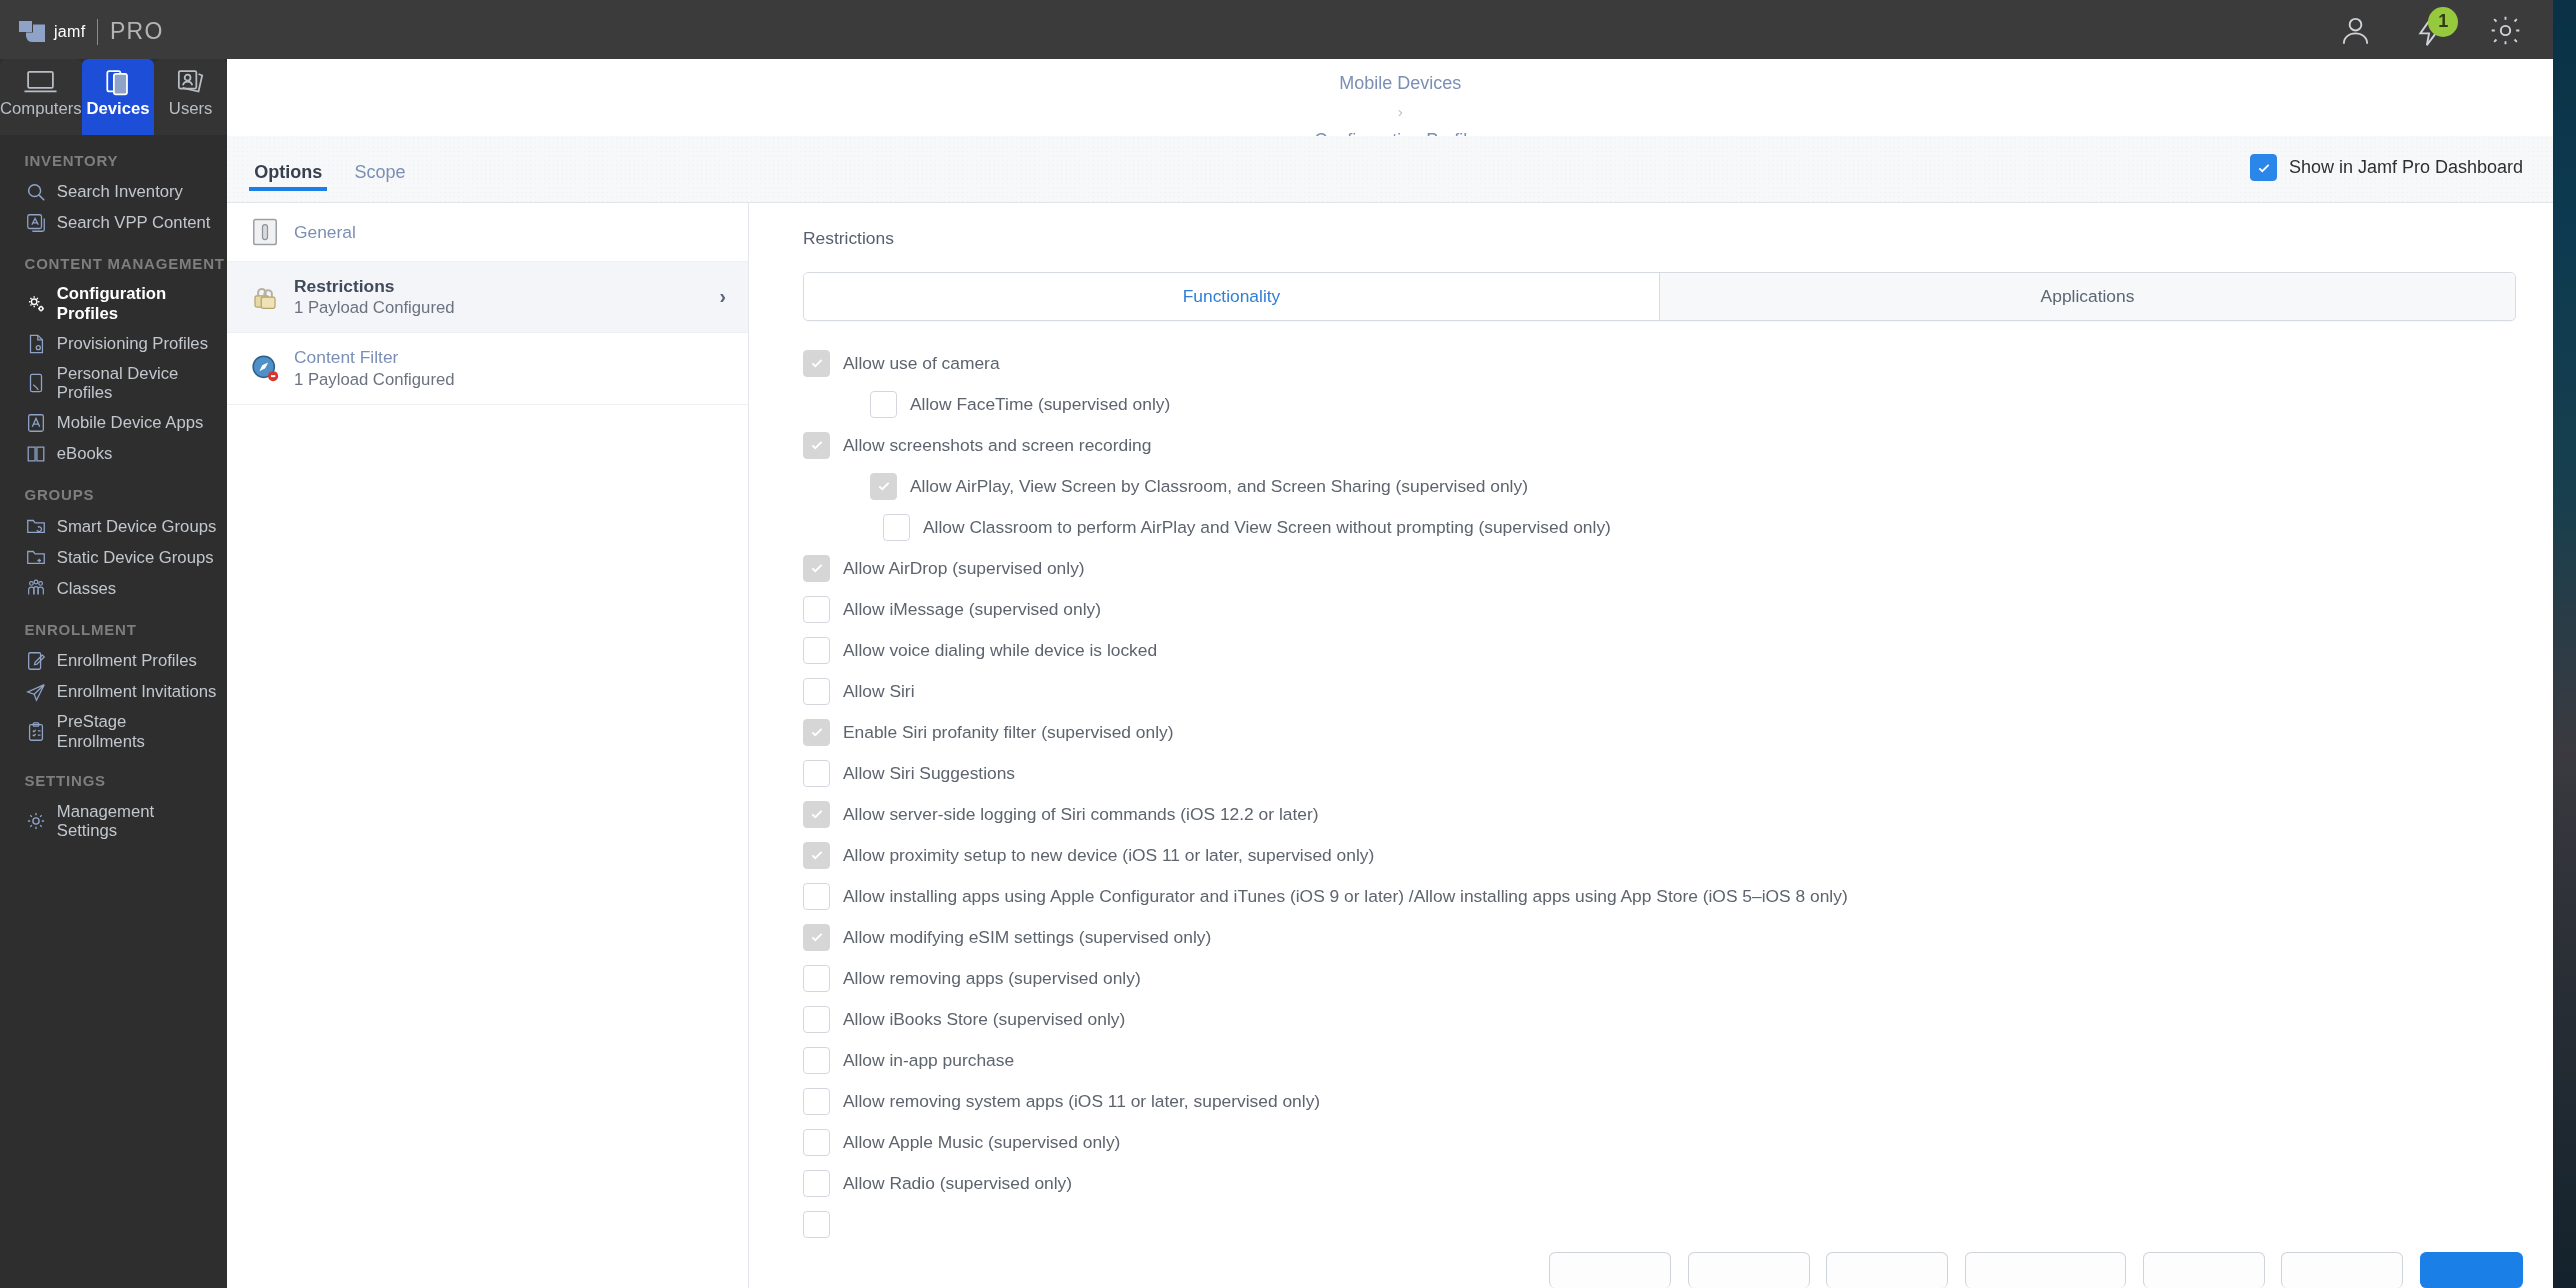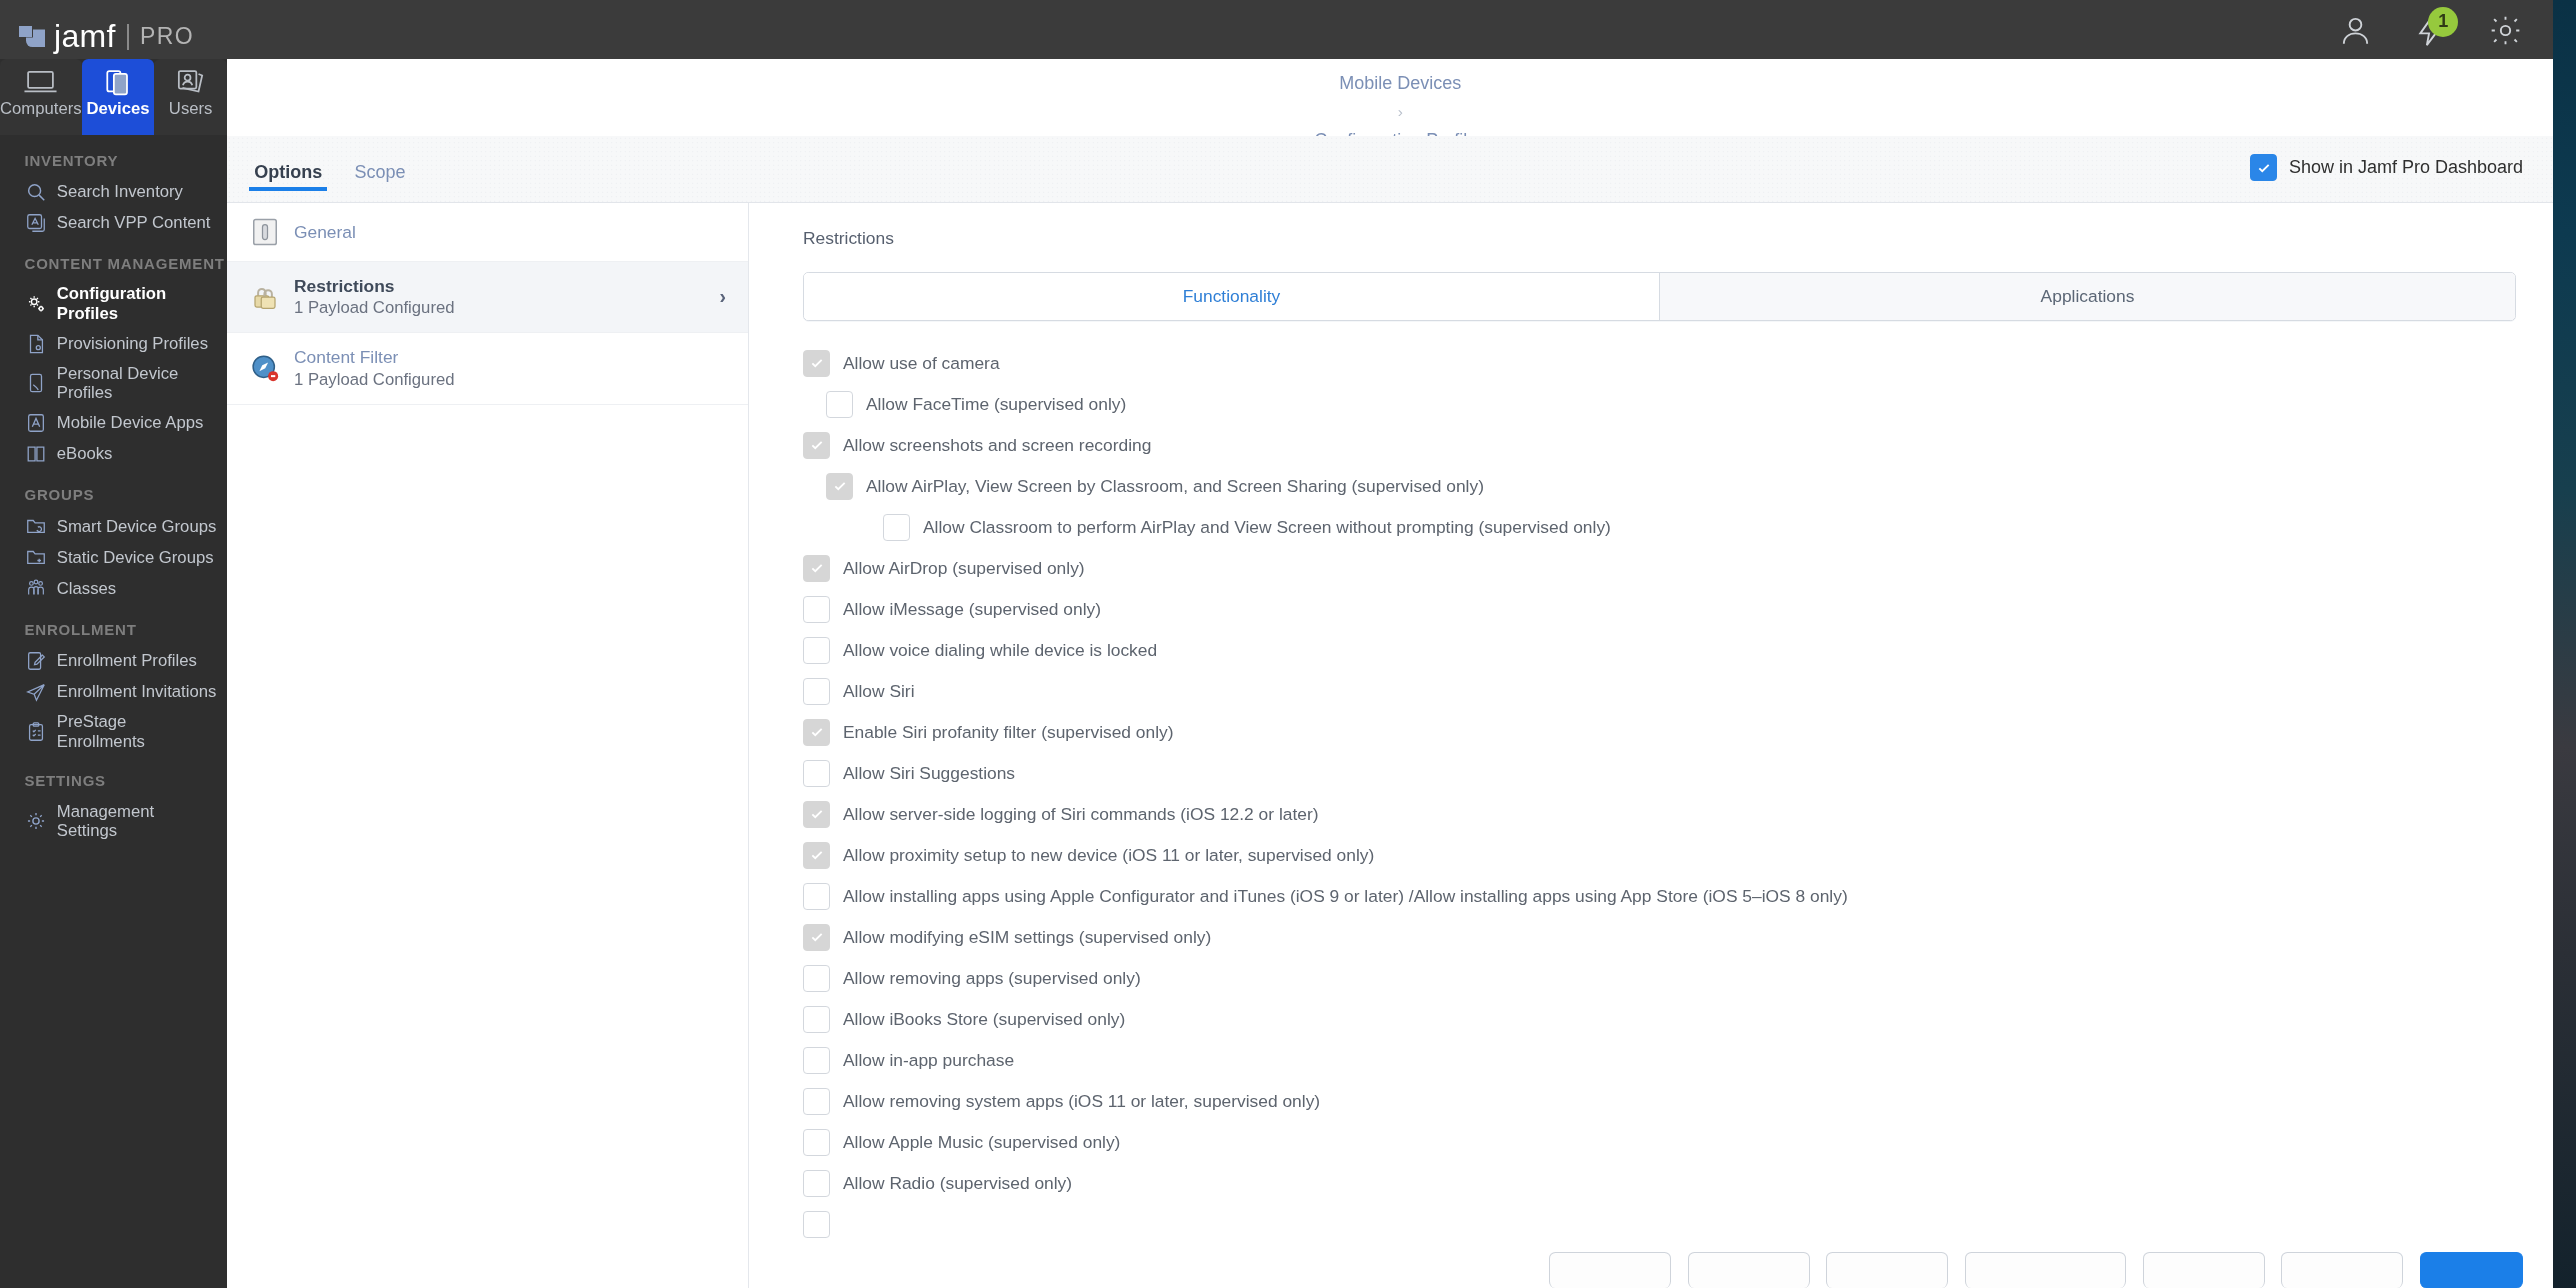--- a/index.html
+++ b/index.html
@@ -36,21 +36,21 @@
   }
   .brand-mark { width: 27px; height: 22px; position: relative; }
   .brand-mark .sq {
     position: absolute; background: #8fa3c8;
   }
   .brand-mark .s1 { left: 0; top: 0; width: 13px; height: 11.6px; }
   .brand-mark .s2 { left: 6.4px; top: 3.9px; width: 19.3px; height: 18px;
      clip-path: polygon(0 0, 100% 0, 100% 100%, 0 100%, 0 45%, 38% 45%, 38% 0);
      border-radius: 0 0 0 6.4px; }
   .brand-word {
-    font-size: 32px; color: #fff; letter-spacing: 0.3px; font-weight: 400;
+    font-size: 16px; color: #fff; letter-spacing: 0.3px; font-weight: 400;
   }
   .brand-div { width: 1.3px; height: 26px; background: #8a8a8a; margin: 0 3.9px; }
   .brand-pro { font-size: 23px; color: #b4b4b4; letter-spacing: 1.3px; }
 
   .topbar-icons {
     position: absolute; right: 30px; top: 13px;
     display: flex; align-items: center; gap: 40px;
   }
   .tb-icon { position: relative; width: 35px; height: 35px; color: #cfd3d8; }
   .tb-icon svg { width: 35px; height: 35px; display: block; }
@@ -202,21 +202,21 @@
     border-left: 1.3px solid #d6dbe2;
   }
   .segment .seg:first-child { border-left: none; }
   .segment .seg.active { background: #fff; color: #2f7fd6; }
 
   .checklist { margin: 22px 0 0 0; padding: 0 0 26px 0; }
   .crow {
     display: flex; align-items: center; gap: 13px;
     padding: 7px 0 7px 53px;
   }
-  .crow.indent1 { padding-left: 76px; }
+  .crow.indent1 { padding-left: 120px; }
   .crow.indent2 { padding-left: 133px; }
   .crow .clbl { font-size: 17.4px; color: #5d646e; }
 
   
   .footer {
     position: absolute; left: 523px; right: 0; bottom: 0; height: 22px;
     background: #fff;
     display: flex; align-items: flex-end; justify-content: flex-end;
     gap: 16.7px; padding-right: 30px;
   }

